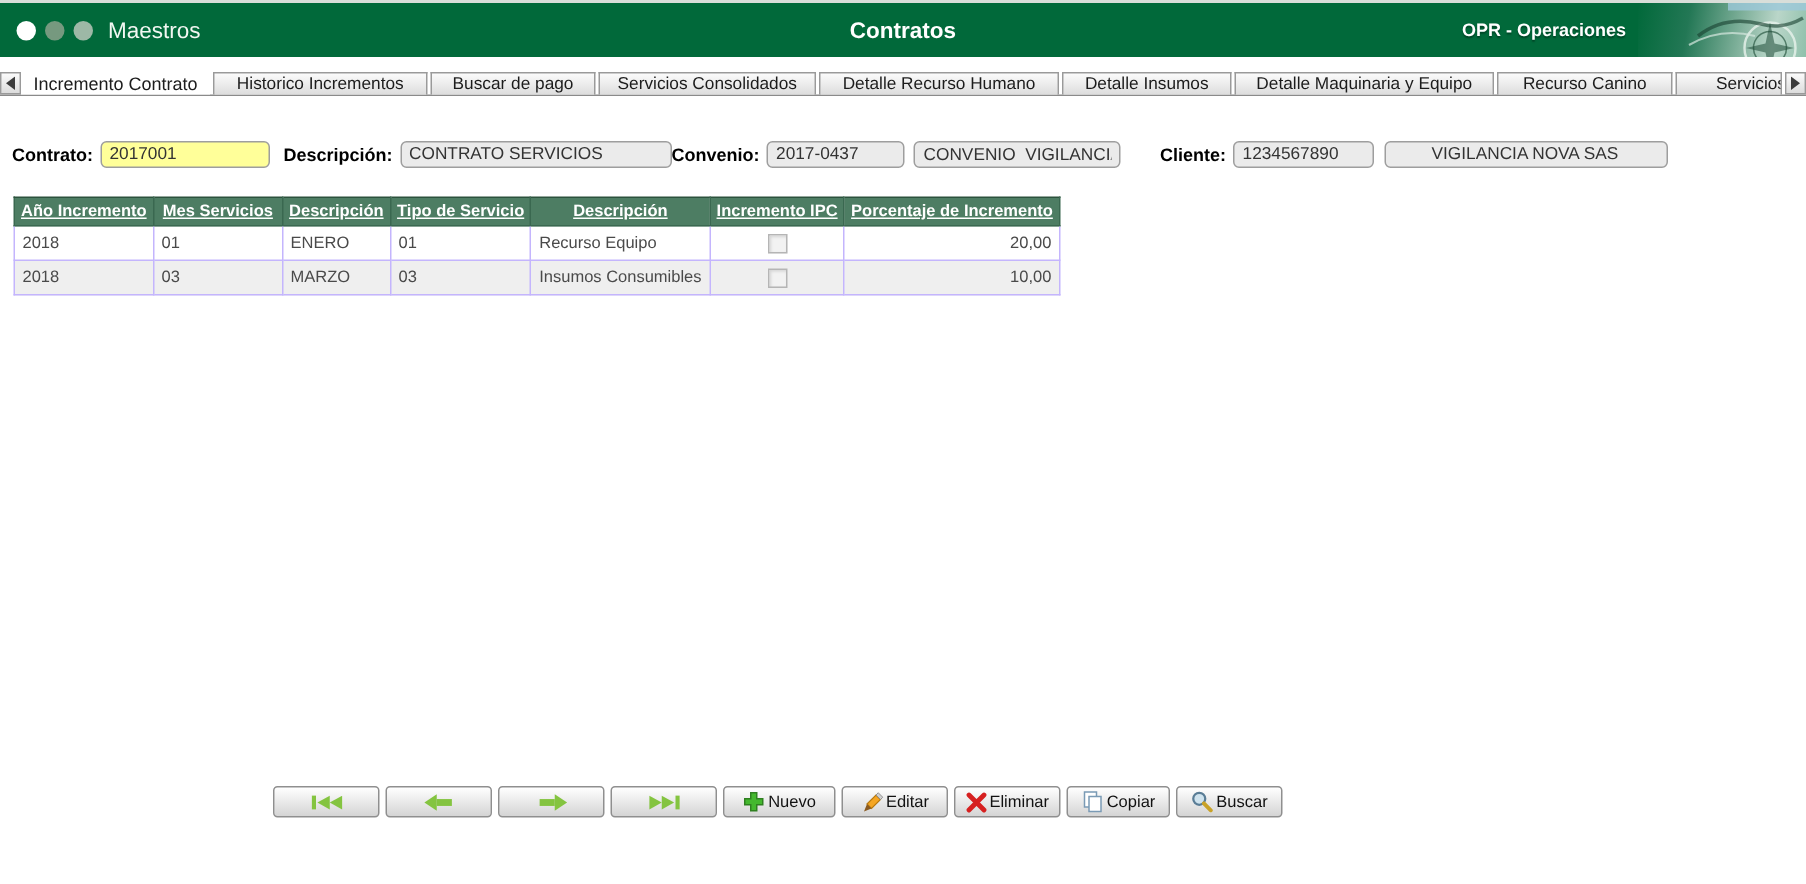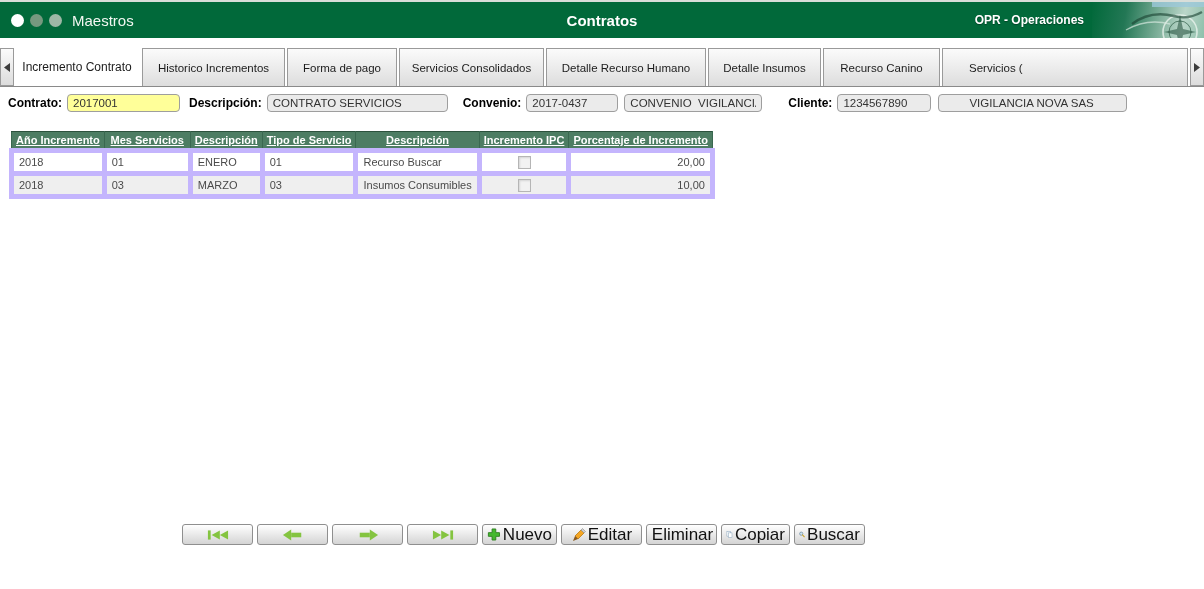--- a/index.html
+++ b/index.html
@@ -19,21 +19,21 @@
   .page-title { position: absolute; left: 0; right: 0; text-align: center;
     font-size: 15px; font-weight: 700; }
   .user-label { position: absolute; right: 120px; font-size: 12px; font-weight: 700;
     text-shadow: 0 1px 1px rgba(0,0,0,.35); white-space: nowrap; }
   .decor { position: absolute; right: 0; top: 0; width: 112px; height: 36px;
     background: linear-gradient(100deg, rgba(1,105,58,0) 0%, rgba(46,124,94,.75) 30%,
       #6fa68e 55%, #bad6c9 80%, #8fc0ab 100%); }
   .decor svg { position: absolute; right: 0; top: 0; }
 
   
-  .tabstrip { position: absolute; top: 48px; left: 0; width: 1204px; height: 39px;
+  .tabstrip { position: absolute; top: 48px; left: 0; width: 1204px; height: 16px;
     display: flex; align-items: stretch; border-bottom: 1px solid #8a8a8a; }
   .tab-scroll { width: 14px; flex: 0 0 auto; background: linear-gradient(#fbfbfb, #dcdcdc);
     border: 1px solid #9a9a9a; display: flex; align-items: center; justify-content: center;
     cursor: pointer; }
   .tab { flex: 0 0 auto; display: flex; align-items: center; justify-content: center;
     font-size: 11.5px; color: #1c1c1c; margin-left: 2px; cursor: pointer;
     background: linear-gradient(#fbfbfb, #dddddd); border: 1px solid #9a9a9a;
     border-bottom: none; white-space: nowrap; overflow: hidden; }
   .tab.active { background: #ffffff; border: none; margin-left: 0; font-size: 12px; }
   .tab.clipped { justify-content: flex-start; padding-left: 26px; }
@@ -46,33 +46,33 @@
     background: #ebebeb; font-family: "Liberation Sans", sans-serif; font-size: 11.5px;
     color: #333; padding: 0 5px; }
   .field.yellow { background: #ffff99; }
 
   
   .grid { position: absolute; top: 131px; left: 9px; border-collapse: collapse; }
   .grid th { background: #4d7d63; color: #ffffff; font-size: 11px; font-weight: 700;
     text-decoration: underline; height: 19px; padding: 1px 4px; text-align: center;
     border: 1px solid #3a6850; border-top: 1px solid #2c523d; white-space: nowrap; }
   .grid td { font-size: 11px; color: #4a4a4a; height: 23px; padding: 2px 5px;
-    border: 5px solid #c4b5fd; background: #ffffff; white-space: nowrap; }
+    border: 1px solid #c4b5fd; background: #ffffff; white-space: nowrap; }
   .grid tr.alt td { background: #efefef; }
   .grid td.num { text-align: right; }
   .grid td.chk { text-align: center; }
   .checkbox { display: inline-block; width: 13px; height: 13px; background: #f2f2f2;
     border: 1px solid #b5b5b5; box-shadow: inset 1px 1px 2px rgba(0,0,0,.12);
     vertical-align: middle; }
 
   
   .toolbar { position: absolute; top: 524px; left: 182px; display: flex; gap: 4px; }
   .btn { height: 21px; border: 1px solid #8f8f8f; border-radius: 3px;
     background: linear-gradient(#ffffff, #d4d4d4); display: flex; align-items: center;
-    justify-content: center; font-size: 17px; color: #111; cursor: pointer;
+    justify-content: center; font-size: 11px; color: #111; cursor: pointer;
     padding: 0 4px; }
   .btn .lbl { margin-left: 2px; white-space: nowrap; }
   .btn-nav { width: 71px; }
 </style>
 </head>
 <body>
 
 <div class="top-edge"></div>
 
 <div class="titlebar">
@@ -102,50 +102,53 @@
         <polygon points="6,0 0,4.5 6,9" fill="#3c3c3c"></polygon>
       </svg>
   </div>
   <div class="tab active" style="width:126px">
     <span>Incremento Contrato</span>
   </div>
   <div class="tab" style="width:143px">
     <span>Historico Incrementos</span>
   </div>
   <div class="tab" style="width:110px">
-    <span>Forma de pago</span>
+    <span>Buscar de pago</span>
   </div>
   <div class="tab" style="width:145px">
     <span>Servicios Consolidados</span>
   </div>
   <div class="tab" style="width:160px">
     <span>Detalle Recurso Humano</span>
   </div>
   <div class="tab" style="width:113px">
     <span>Detalle Insumos</span>
+  </div>
+  <div class="tab" style="width:173px">
+    <span>Detalle Maquinaria y Equipo</span>
   </div>
   <div class="tab" style="width:117px">
     <span>Recurso Canino</span>
   </div>
   <div class="tab clipped" style="flex:1 1 auto">
     <span>Servicios (</span>
   </div>
   <div class="tab-scroll" style="margin-left:2px">
     <svg width="6" height="9" viewBox="0 0 6 9">
         <polygon points="0,0 6,4.5 0,9" fill="#3c3c3c"></polygon>
       </svg>
   </div>
 </div>
 
 <div class="form-row">
   <label>Contrato:</label>
   <input class="field yellow" style="width: 113px;" value="2017001">
   <label style="margin-left:9px">Descripción:</label>
   <input class="field" style="width: 181px;" value="CONTRATO SERVICIOS">
-  <label style="margin-left:15px">Convenio:</label>
+  <label style="">Convenio:</label>
   <input class="field" style="width: 92px;" value="2017-0437">
   <input class="field" style="width: 138px; margin-left: 6px;" value="CONVENIO  VIGILANCIA NOV">
   <label style="margin-left:26px">Cliente:</label>
   <input class="field" style="width: 94px;" value="1234567890">
   <input class="field" style="width: 189px; margin-left: 7px; padding-left: 30px;" value="VIGILANCIA NOVA SAS">
 </div>
 
 <table class="grid">
   <thead>
     <tr>
@@ -157,21 +160,21 @@
       <th style="width:84px">Incremento IPC</th>
       <th style="width:141px">Porcentaje de Incremento</th>
     </tr>
   </thead>
   <tbody>
     <tr>
       <td>2018</td>
       <td>01</td>
       <td>ENERO</td>
       <td>01</td>
-      <td>Recurso Buscar</td>
+      <td>Recurso Equipo</td>
       <td class="chk"><span class="checkbox"></span></td>
       <td class="num">20,00</td>
     </tr>
     <tr class="alt">
       <td>2018</td>
       <td>03</td>
       <td>MARZO</td>
       <td>03</td>
       <td>Insumos Consumibles</td>
       <td class="chk"><span class="checkbox"></span></td>
@@ -206,21 +209,21 @@
       <polygon points="10,1 19,6 10,11" fill="#84c440"></polygon>
       <rect x="20" y="1" width="3" height="10" fill="#84c440"></rect>
     </svg>
   </div>
   <div class="btn" style="width:75px">
     <svg width="15" height="15" viewBox="0 0 15 15">
       <path d="M5.5 1.5 h4 v4 h4 v4 h-4 v4 h-4 v-4 h-4 v-4 h4 Z" fill="#44b82e" stroke="#2f8020" stroke-width="1"></path>
     </svg>
     <span class="lbl">Nuevo</span>
   </div>
-  <div class="btn" style="width:81px">
+  <div class="btn" style="width:71px">
     <svg width="15" height="15" viewBox="0 0 15 15">
       <polygon points="4,9 10,3 13,6 7,12" fill="#f5a623" stroke="#b97a10" stroke-width="0.8"></polygon>
       <polygon points="2,14 4,9 7,12" fill="#8a5a20"></polygon>
       <polygon points="10,3 11.5,1.5 14.5,4.5 13,6" fill="#d0d0d0" stroke="#8a8a8a" stroke-width="0.6"></polygon>
     </svg>
     <span class="lbl">Editar</span>
   </div>
   <div class="btn" style="width:71px">
     <svg width="14" height="14" viewBox="0 0 14 14">
       <path d="M2 2 L12 12 M12 2 L2 12" stroke="#d62020" stroke-width="3.2" stroke-linecap="round" fill="none"></path>

